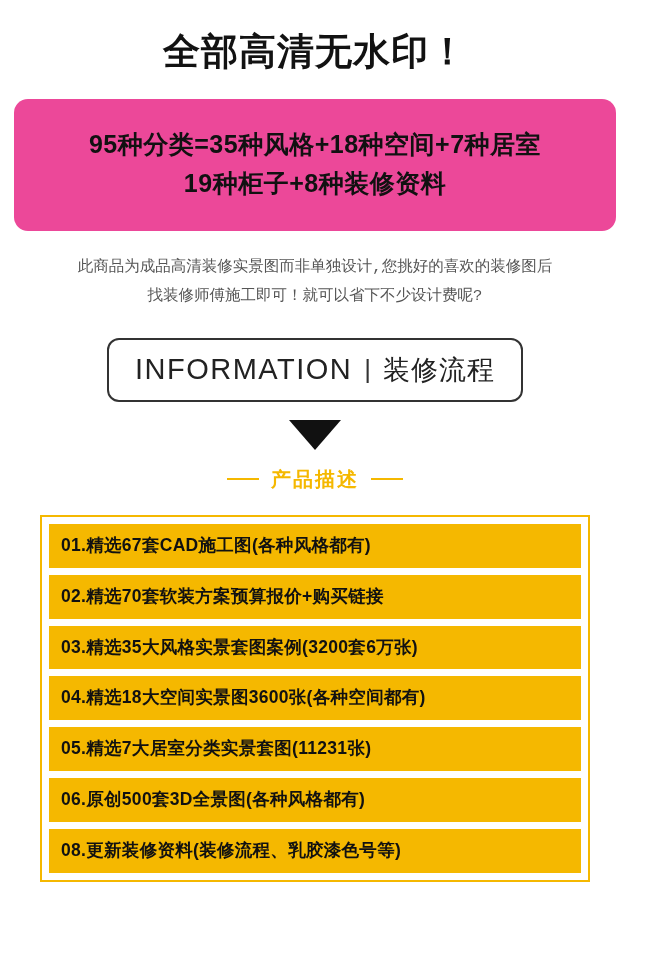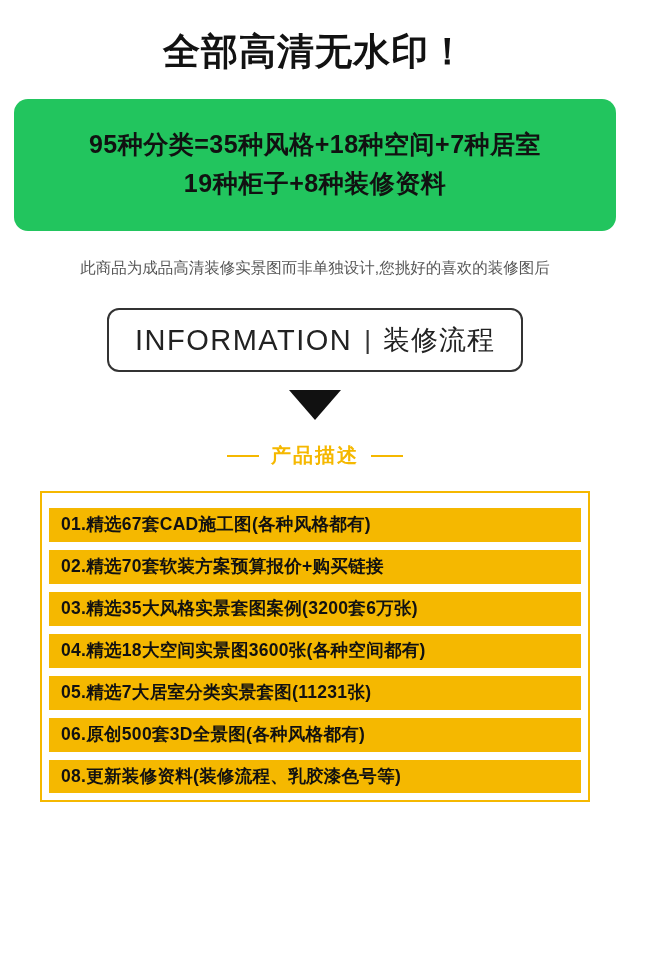--- a/index.html
+++ b/index.html
@@ -24,38 +24,39 @@
     text-align: center;
     font-size: 37px;
     font-weight: bold;
     letter-spacing: 1px;
     color: #121212;
     padding-top: 30px;
     line-height: 1.2;
   }
   .yellow-banner {
     margin: 25px 14px 8px 14px;
-    background: #22c55e;
+    background: #ec4899;
     border-radius: 14px;
     padding: 26px 10px 28px 10px;
     text-align: center;
   }
   .yellow-banner .line {
     font-size: 25px;
     font-weight: bold;
     color: #111111;
     line-height: 1.55;
     letter-spacing: 0.5px;
   }
   .note {
     margin: 22px 30px 0 30px;
     text-align: center;
     font-size: 15.5px;
     color: #555555;
     line-height: 1.9;
+    font-family: Liberation Mono, monospace;
   }
   .info-box-wrap {
     display: flex;
     justify-content: center;
     margin-top: 26px;
   }
   .info-box {
     border: 2px solid #333333;
     border-radius: 12px;
     padding: 12px 26px;
@@ -84,21 +85,21 @@
     margin-top: 18px;
   }
   .triangle {
     width: 0;
     height: 0;
     border-left: 26px solid transparent;
     border-right: 26px solid transparent;
     border-top: 30px solid #111111;
   }
   .sub-title {
-    margin-top: 22px;
+    margin-top: 16px;
     display: flex;
     align-items: center;
     justify-content: center;
     gap: 12px;
   }
   .sub-title .dash {
     width: 32px;
     height: 2px;
     background: #f5b800;
     display: inline-block;
@@ -113,44 +114,44 @@
     margin: 22px 40px 0 40px;
     border: 2px solid #f5b800;
     padding: 7px 7px 7px 7px;
     box-sizing: border-box;
   }
   .list-item {
     background: #f5b800;
     color: #111111;
     font-size: 17.5px;
     font-weight: bold;
-    padding: 6px 12px;
+    padding: 11px 12px;
     margin-bottom: 7px;
     line-height: 1.25;
     letter-spacing: 0.3px;
-    margin-top: 8px;
   }
   .list-item:last-child {
     margin-bottom: 0;
   }
 </style>
 </head>
 <body>
 
 <div class="page">
 
   <div class="headline">全部高清无水印！</div>
 
   <div class="yellow-banner">
     <div class="line">95种分类=35种风格+18种空间+7种居室</div>
     <div class="line">19种柜子+8种装修资料</div>
   </div>
 
   <div class="note">
     <div>此商品为成品高清装修实景图而非单独设计,您挑好的喜欢的装修图后</div>
+    <div>找装修师傅施工即可！就可以省下不少设计费呢?</div>
   </div>
 
   <div class="info-box-wrap">
     <div class="info-box">
       <span class="en">INFORMATION</span>
       <span class="sep">|</span>
       <span class="cn">装修流程</span>
     </div>
   </div>
 

